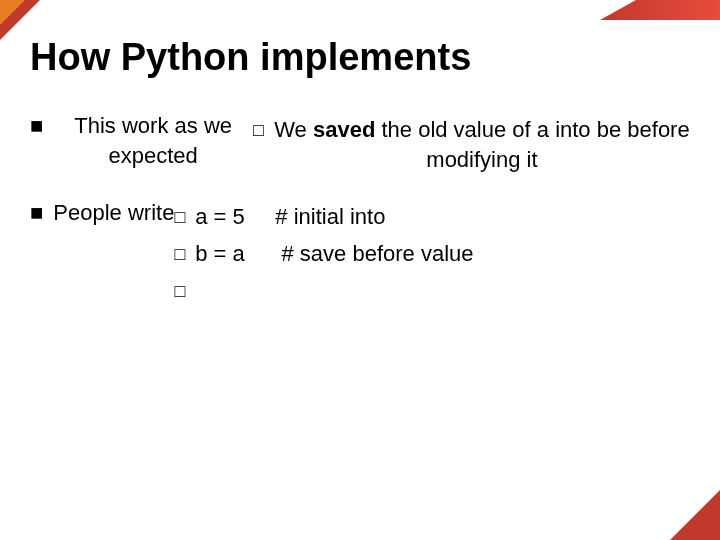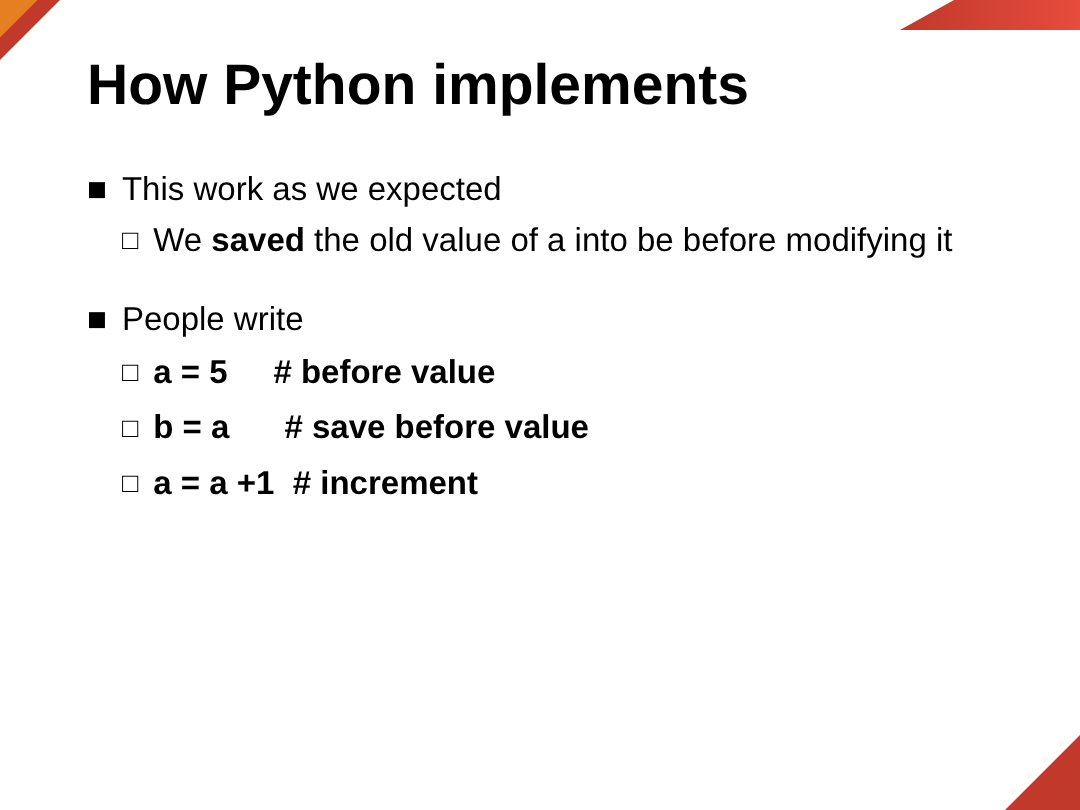--- a/index.html
+++ b/index.html
@@ -62,21 +62,20 @@
 
     .main-content {
       position: absolute;
       top: 20px;
       left: 30px;
       right: 30px;
       bottom: 20px;
       display: flex;
       flex-direction: column;
       justify-content: flex-start;
-      margin-left: 28px;
     }
 
     .slide-title {
       font-size: 38px;
       font-weight: bold;
       color: #000000;
       line-height: 1.2;
       margin-bottom: 30px;
       margin-top: 15px;
     }
@@ -99,21 +98,22 @@
     .bullet-icon {
       color: #000000;
       margin-right: 10px;
       font-size: 22px;
       flex-shrink: 0;
       margin-top: 0px;
     }
 
     .bullet-content {
       display: flex;
-      flex-direction: column;
+      flex-direction: row;
+      text-align: center;
     }
 
     .sub-bullet-list {
       list-style: none;
       padding: 0;
       margin: 4px 0 0 0;
     }
 
     .sub-bullet-item {
       display: flex;
@@ -130,21 +130,21 @@
       font-size: 18px;
       flex-shrink: 0;
       margin-top: 3px;
     }
 
     .bold-italic {
       font-weight: bold;
     }
 
     .bold {
-      font-weight: bold;
+      font-weight: normal;
     }
   </style>
 </head>
 <body>
 
 <div class="corner-top-left"></div>
 <div class="corner-top-left-orange"></div>
 <div class="corner-top-right"></div>
 <div class="corner-bottom-right"></div>
 
@@ -169,28 +169,27 @@
       </div>
     </li>
 
     <li class="bullet-item">
       <span class="bullet-icon">■</span>
       <div class="bullet-content">
         <span>People write</span>
         <ul class="sub-bullet-list">
           <li class="sub-bullet-item">
             <span class="sub-bullet-icon">□</span>
-            <span><span class="bold">a = 5</span>&nbsp;&nbsp;&nbsp;&nbsp;&nbsp;<span class="bold"># before value</span></span>
+            <span><span class="bold">a = 5</span>&nbsp;&nbsp;&nbsp;&nbsp;&nbsp;<span class="bold"># initial into</span></span>
           </li>
           <li class="sub-bullet-item">
             <span class="sub-bullet-icon">□</span>
             <span><span class="bold">b = a</span>&nbsp;&nbsp;&nbsp;&nbsp;&nbsp;&nbsp;<span class="bold"># save before value</span></span>
           </li>
           <li class="sub-bullet-item">
             <span class="sub-bullet-icon">□</span>
-            <span><span class="bold">a = a +1</span>&nbsp;&nbsp;<span class="bold"># increment</span></span>
           </li>
         </ul>
       </div>
     </li>
 
   </ul>
 </div>
 
 </body></html>

